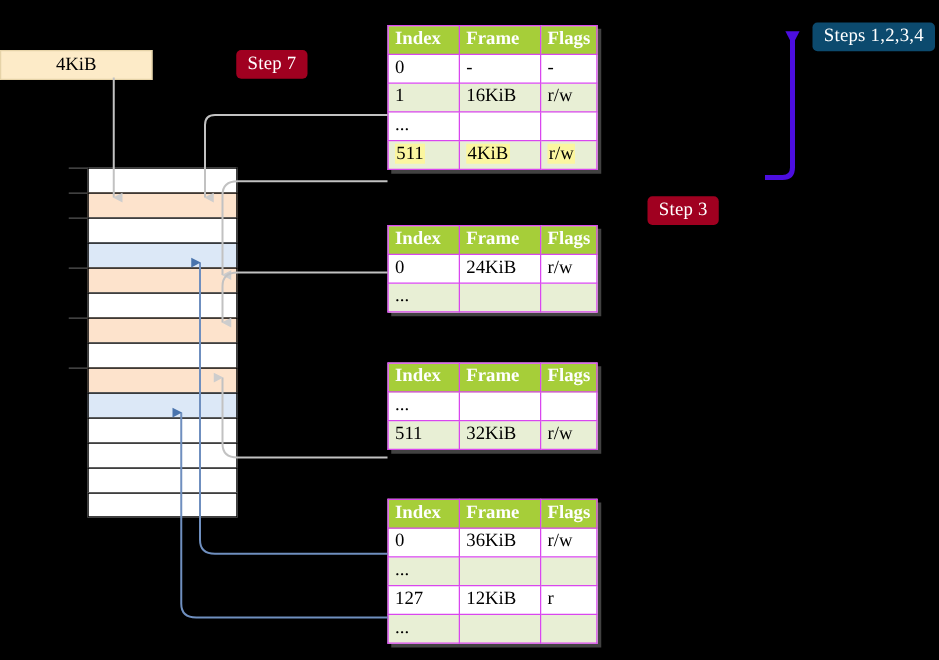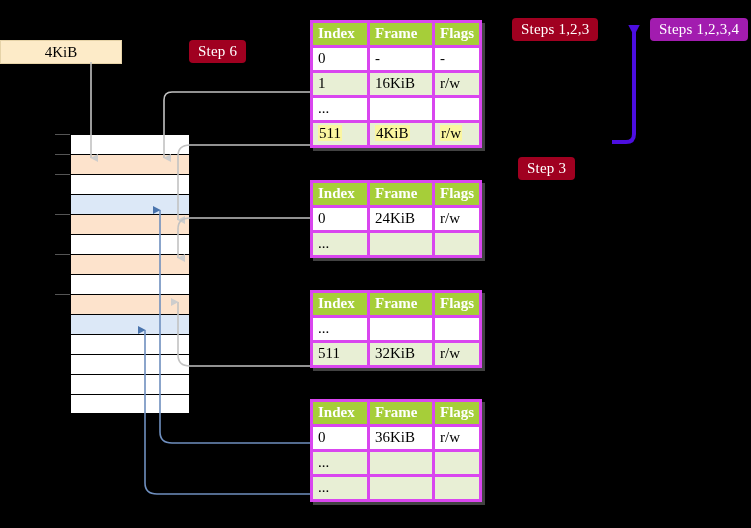--- a/index.html
+++ b/index.html
@@ -16,21 +16,21 @@
     border-radius:4px;
     color:#ffffff;
     font-family:"Liberation Serif", serif;
     font-size:15px;
     line-height:20px;
     padding:1px 9px 2px 9px;
     white-space:nowrap;
     letter-spacing:.2px;
   }
   .badge-dark{background:#a00020;}
-  .badge-blue{background:#a21caf;}
+  .badge-blue{background:#0c4a6e;}
 
   #step0{left:189px;top:40px;}
   #step4{left:518px;top:157px;}
   #steps123{left:512px;top:18px;}
   #steps1234{left:650px;top:18px;}
 
   
   #kib-box{
     position:absolute;left:0px;top:40px;width:120px;height:22px;
     background:#fdebc8;border:1px solid #e6d3a8;
@@ -55,21 +55,21 @@
 
   
   .ptable{
     position:absolute;
     border-collapse:collapse;
     background:#ffffff;
     font-size:15px;
     box-shadow:3px 3px 0 rgba(120,120,120,.55);
   }
   .ptable td,.ptable th{
-    border:3px solid #d946ef;
+    border:1px solid #d946ef;
     padding:2px 5px 3px 5px;
     text-align:left;
     height:20px;
     box-sizing:border-box;
     vertical-align:middle;
     font-weight:normal;
   }
   .ptable th{
     background:#a6ce39;color:#ffffff;font-weight:bold;
     font-family:"Liberation Serif", serif;
@@ -91,23 +91,22 @@
 </style>
 </head>
 <body>
 
 <div class="stage">
 
   <div id="kib-box">
     <span>4KiB</span>
   </div>
 
-  <div class="badge badge-dark" id="step0">Step 6</div>
+  <div class="badge badge-dark" id="step0">Step 7</div>
   <div class="badge badge-dark" id="step4">Step 3</div>
-  <div class="badge badge-dark" id="steps123">Steps 1,2,3</div>
   <div class="badge badge-blue" id="steps1234">Steps 1,2,3,4</div>
 
   <div id="memcol">
       <div class="memrow c-white" style="top: 0px; height: 20px;"></div>
       <div class="memrow c-orange" style="top: 20px; height: 20px;"></div>
       <div class="memrow c-white" style="top: 40px; height: 20px;"></div>
       <div class="memrow c-blue" style="top: 60px; height: 20px;"></div>
       <div class="memrow c-orange" style="top: 80px; height: 20px;"></div>
       <div class="memrow c-white" style="top: 100px; height: 20px;"></div>
       <div class="memrow c-orange" style="top: 120px; height: 20px;"></div>
@@ -206,20 +205,25 @@
           <tr class="row-plain">
             <td class="col-index">0</td>
             <td class="col-frame">36KiB</td>
             <td class="col-flags">r/w</td>
           </tr>
           <tr class="row-alt">
             <td class="col-index">...</td>
             <td class="col-frame"></td>
             <td class="col-flags"></td>
           </tr>
+          <tr class="row-plain">
+            <td class="col-index">127</td>
+            <td class="col-frame">12KiB</td>
+            <td class="col-flags">r</td>
+          </tr>
           <tr class="row-alt">
             <td class="col-index">...</td>
             <td class="col-frame"></td>
             <td class="col-flags"></td>
           </tr>
         </tbody>
       </table>
     </div>
 
   <svg id="wires" viewBox="0 0 751 528" xmlns="http://www.w3.org/2000/svg">

